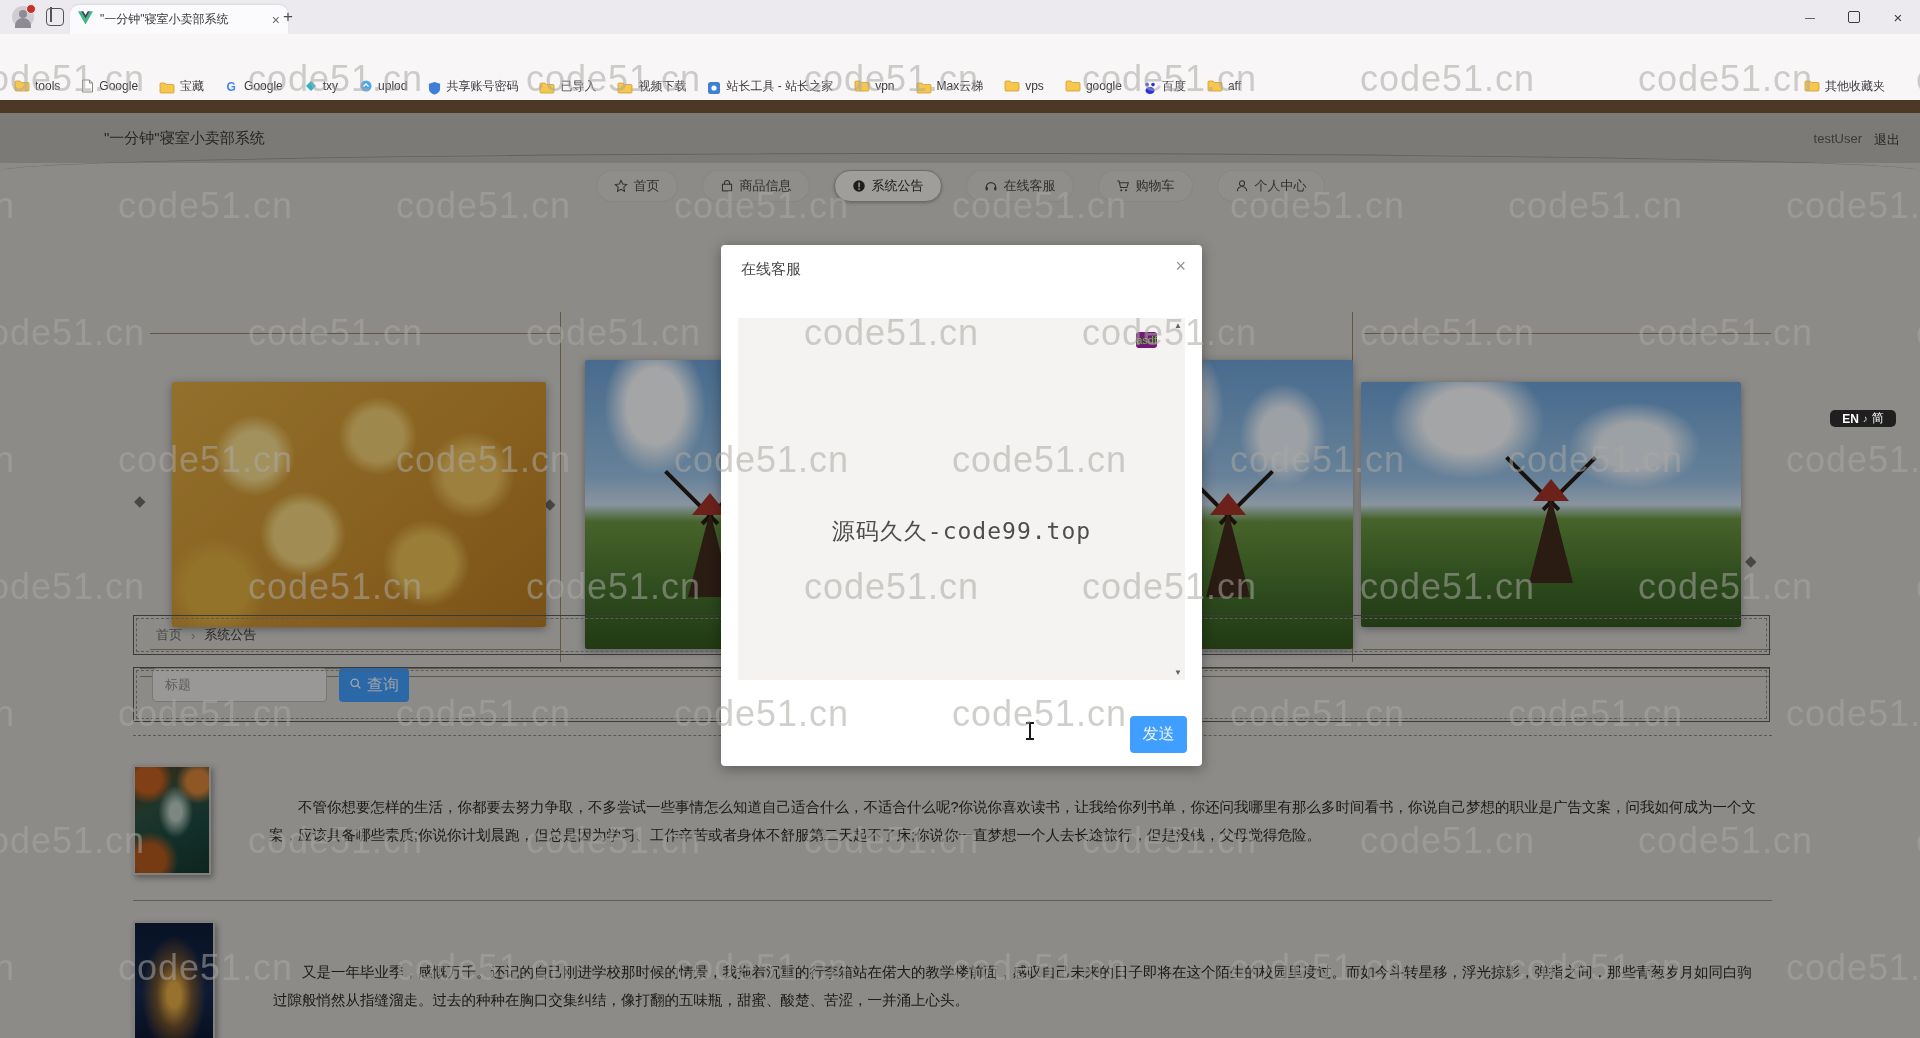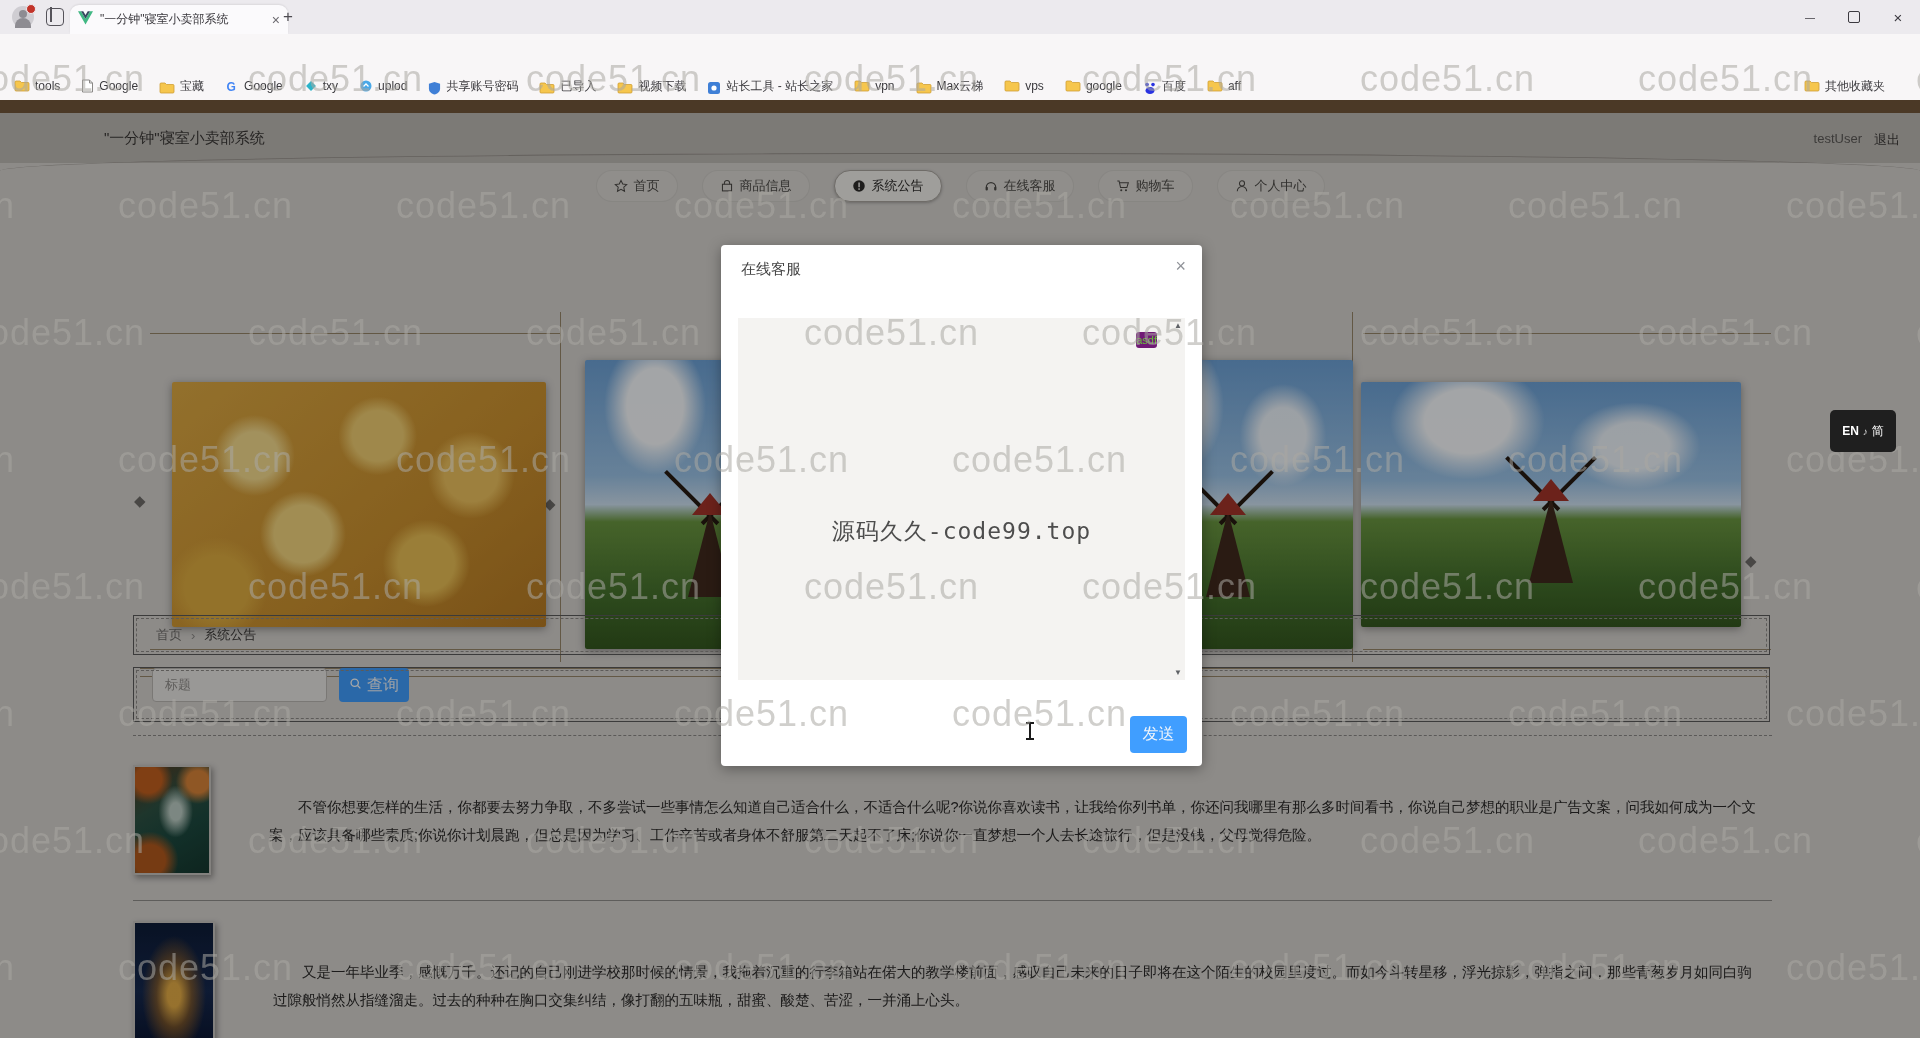--- a/index.html
+++ b/index.html
@@ -143,21 +143,21 @@
   .caret{width:1px;height:15px;background:#333;margin-right:2px;}
   .chat-ph{font-size:13px;color:#c0c4cc;}
   .send-btn{position:absolute;left:409px;top:471px;width:57px;height:37px;}
   .ibeam{position:absolute;left:308px;top:478px;width:2px;height:16px;background:#1b1b1b;z-index:5;}
   .ibeam::before,.ibeam::after{content:"";position:absolute;left:-3px;width:8px;height:2px;background:#1b1b1b;}
   .ibeam::before{top:-1px;} .ibeam::after{bottom:-1px;}
 
   
   .wm-layer{position:absolute;top:0;left:0;width:1920px;height:1038px;z-index:60;pointer-events:none;overflow:hidden;}
   .wm-t{position:absolute;font-size:36px;color:rgba(170,167,163,.55);white-space:nowrap;letter-spacing:1px;}
-  .lang-badge{position:absolute;left:1830px;top:410px;width:66px;height:42px;background:#1f1f1f;border-radius:5px;
+  .lang-badge{position:absolute;left:1830px;top:410px;width:66px;height:17px;background:#1f1f1f;border-radius:5px;
               z-index:70;display:flex;align-items:center;justify-content:center;gap:4px;color:#fff;}
   .lb-en{font-size:12px;font-weight:bold;}
   .lb-mid{font-size:10px;color:#ddd;}
   .lb-mid::before{content:"♪";}
   .lb-cn{font-size:12px;}
 </style>
 </head>
 <body>
 
 <div class="titlebar">

